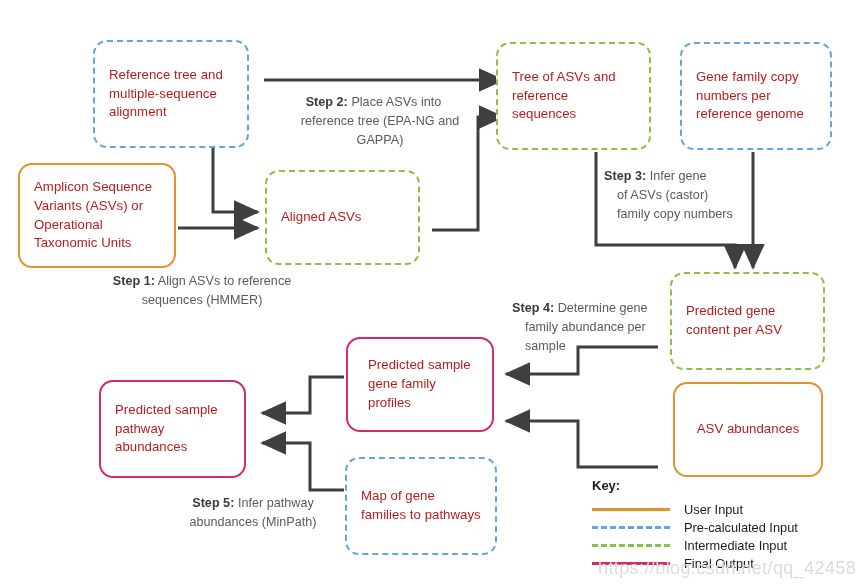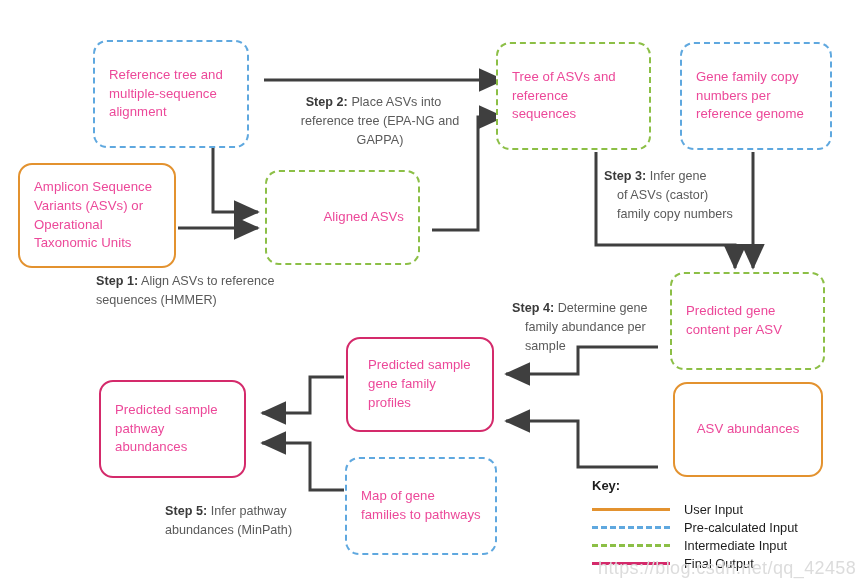--- a/index.html
+++ b/index.html
@@ -30,21 +30,21 @@
     box-sizing: border-box;
     display: flex;
     align-items: center;
     border-radius: 14px;
     background: #ffffff;
     padding: 6px 14px;
   }
   .node .node-label {
     font-size: 13.2px;
     line-height: 1.42;
-    color: #ec4899;
+    color: #b91c1c;
     letter-spacing: 0.05px;
   }
   .node.solid-orange { border: 2.4px solid #E3922F; }
   .node.solid-pink   { border: 2.4px solid #D42A6B; }
   .node.dash-blue    { border: 2.6px dashed #5FA8DF; }
   .node.dash-green   { border: 2.6px dashed #8CBF46; }
 
   .steplabel {
     position: absolute;
     font-size: 12.6px;
@@ -54,20 +54,21 @@
   }
   .steplabel b {
     color: #3a3a3a;
     font-weight: bold;
   }
   .steplabel .ind {
     display: block;
     padding-left: 13px;
   }
   .steplabel.centered {
+    text-align: center;
   }
 
   
   #legend {
     position: absolute;
     left: 592px;
     top: 478px;
     width: 250px;
   }
   #legend .key-title {
@@ -139,21 +140,21 @@
   </svg>
 
   <div class="node dash-blue" style="left:93px; top:40px; width:156px; height:108px;">
     <span class="node-label">Reference tree and multiple-sequence alignment</span>
   </div>
 
   <div class="node solid-orange" style="left:18px; top:163px; width:158px; height:105px;">
     <span class="node-label">Amplicon Sequence Variants (ASVs) or Operational Taxonomic Units</span>
   </div>
 
-  <div class="node dash-green" style="left:265px; top:170px; width:155px; height:95px; justify-content:flex-end;">
+  <div class="node dash-green" style="left:265px; top:170px; width:155px; height:95px; justify-content:flex-start;">
     <span class="node-label">Aligned ASVs</span>
   </div>
 
   <div class="node dash-green" style="left:496px; top:42px; width:155px; height:108px;">
     <span class="node-label">Tree of ASVs and reference sequences</span>
   </div>
 
   <div class="node dash-blue" style="left:680px; top:42px; width:152px; height:108px;">
     <span class="node-label">Gene family copy numbers per reference genome</span>
   </div>
@@ -198,21 +199,21 @@
     <span class="ind">family copy numbers</span>
   </div>
 
   <div class="steplabel" style="left:512px; top:299px; width:165px;">
     <span><b>Step 4:</b>
     <span>Determine gene</span></span>
     <span class="ind">family abundance per</span>
     <span class="ind">sample</span>
   </div>
 
-  <div class="steplabel centered" style="left:165px; top:494px; width:176px;margin-top:8px;">
+  <div class="steplabel centered" style="left:165px; top:494px; width:176px;">
     <span><b>Step 5:</b>
     <span>Infer pathway</span></span>
     <span style="display:block">abundances (MinPath)</span>
   </div>
 
   <div id="legend">
     <div class="key-title">Key:</div>
 
     <div class="legend-row">
       <span class="swatch" style="border-top:3.2px solid #E3922F;"></span>

